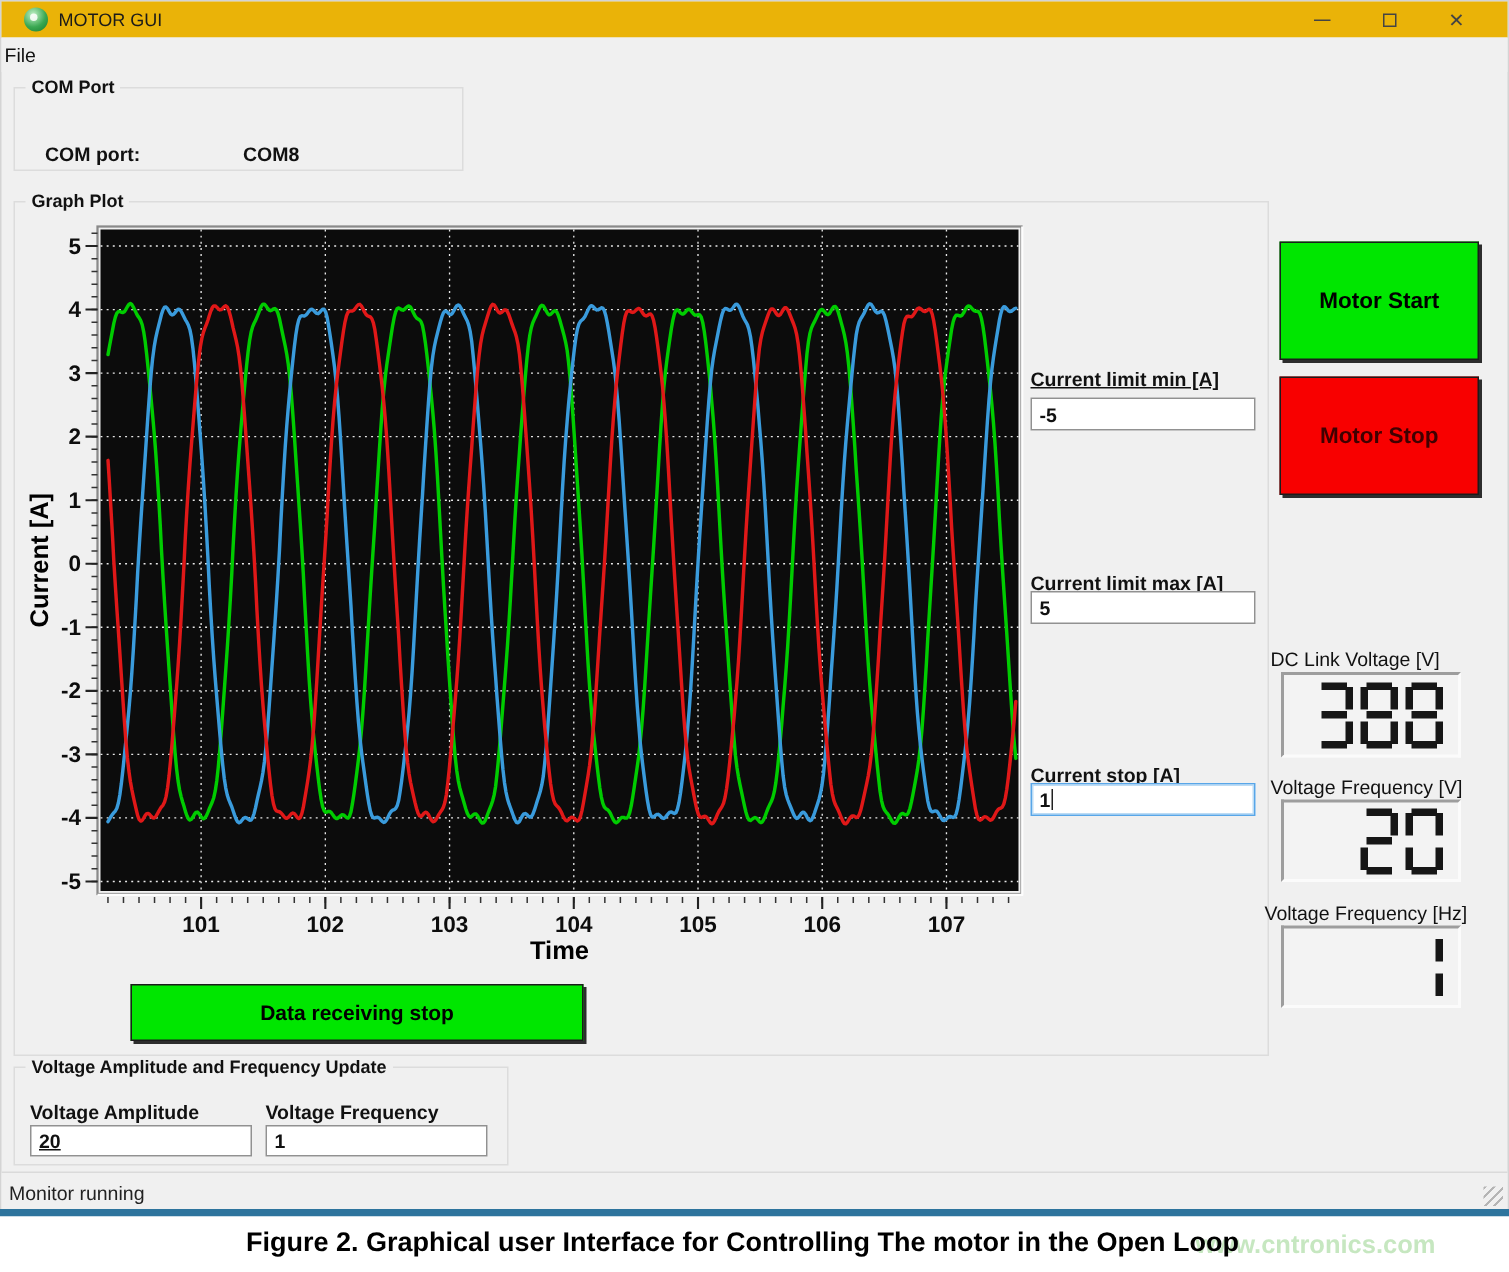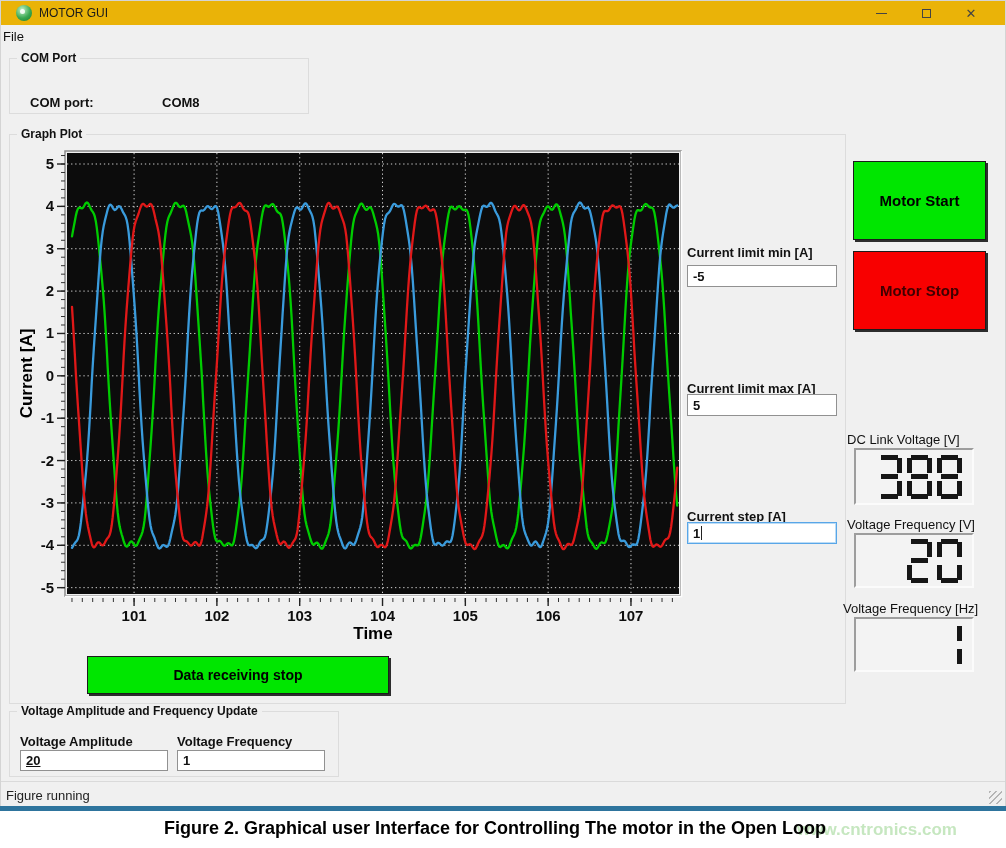--- a/index.html
+++ b/index.html
@@ -280,27 +280,27 @@
         <text x="53" y="379.8299711815562" text-anchor="end" font-size="15" font-weight="bold" fill="#0d0d0d">0</text>
         <text x="53" y="337.46685878962535" text-anchor="end" font-size="15" font-weight="bold" fill="#0d0d0d">1</text>
         <text x="53" y="295.1037463976945" text-anchor="end" font-size="15" font-weight="bold" fill="#0d0d0d">2</text>
         <text x="53" y="252.7406340057637" text-anchor="end" font-size="15" font-weight="bold" fill="#0d0d0d">3</text>
         <text x="53" y="210.37752161383284" text-anchor="end" font-size="15" font-weight="bold" fill="#0d0d0d">4</text>
         <text x="53" y="168.014409221902" text-anchor="end" font-size="15" font-weight="bold" fill="#0d0d0d">5</text>
         <text x="372" y="638" text-anchor="middle" font-size="17" font-weight="bold" fill="#000">Time</text>
         <text x="31" y="372.5" text-anchor="middle" font-size="17" font-weight="bold" fill="#000" transform="rotate(-90 31 372.5)">Current [A]</text>
       </svg>
 
-    <span class="blabel" style="left:686px; top:244px;">Current limit min [A]</span>
+    <span class="blabel" style="left:686px; top:244px;text-decoration:underline;">Current limit min [A]</span>
     <input class="winput" style="left: 686px; top: 264px; width: 150px;" readonly="" value="-5">
 
     <span class="blabel" style="left:686px; top:380px;">Current limit max [A]</span>
     <input class="winput" style="left: 686px; top: 393px; width: 150px;" readonly="" value="5">
 
-    <span class="blabel" style="left:686px; top:508px;">Current step [A]</span>
+    <span class="blabel" style="left:686px; top:508px;">Current stop [A]</span>
     <input class="winput focused" style="left: 686px; top: 521px; width: 150px;" readonly="" value="1">
     <div class="caret" style="left:700px; top:525px;"></div>
 
     <button class="btn btn-red btn-big" style="left:852px; top:250px; width:133px; height:79px;">Motor Stop</button>
     <button class="btn btn-green btn-big" style="left:852px; top:160px; width:133px; height:79px;">Motor Start</button>
 
     <span class="seglabel" style="left:846px; top:431px;">DC Link Voltage [V]</span>
     <div class="sevenseg" style="left:853px; top:447px; width:120px; height:57px;">
         <span class="sd">
           <i class="sg sg-a"></i>
@@ -360,21 +360,21 @@
 
     <div class="groupbox" style="left:8px; top:710px; width:330px; height:66px;">
       <span class="legend">Voltage Amplitude and Frequency Update</span>
       <span class="blabel" style="left:10px; top:22px;">Voltage Amplitude</span>
       <input class="winput" style="left: 10px; top: 38px; width: 148px; height: 21px; text-decoration: underline;" readonly="" value="20">
       <span class="blabel" style="left:167px; top:22px;">Voltage Frequency</span>
       <input class="winput" style="left: 167px; top: 38px; width: 148px; height: 21px;" readonly="" value="1">
     </div>
 
     <div class="statusbar">
-      <span class="status-text">Figure running</span>
+      <span class="status-text">Monitor running</span>
       <span class="grip"></span>
     </div>
   </div>
 
   <div class="blue-line"></div>
 
   <div class="caption-area">
     <span class="watermark">www.cntronics.com</span>
     <div class="caption">Figure 2. Graphical user Interface for Controlling The motor in the Open Loop</div>
   </div>

